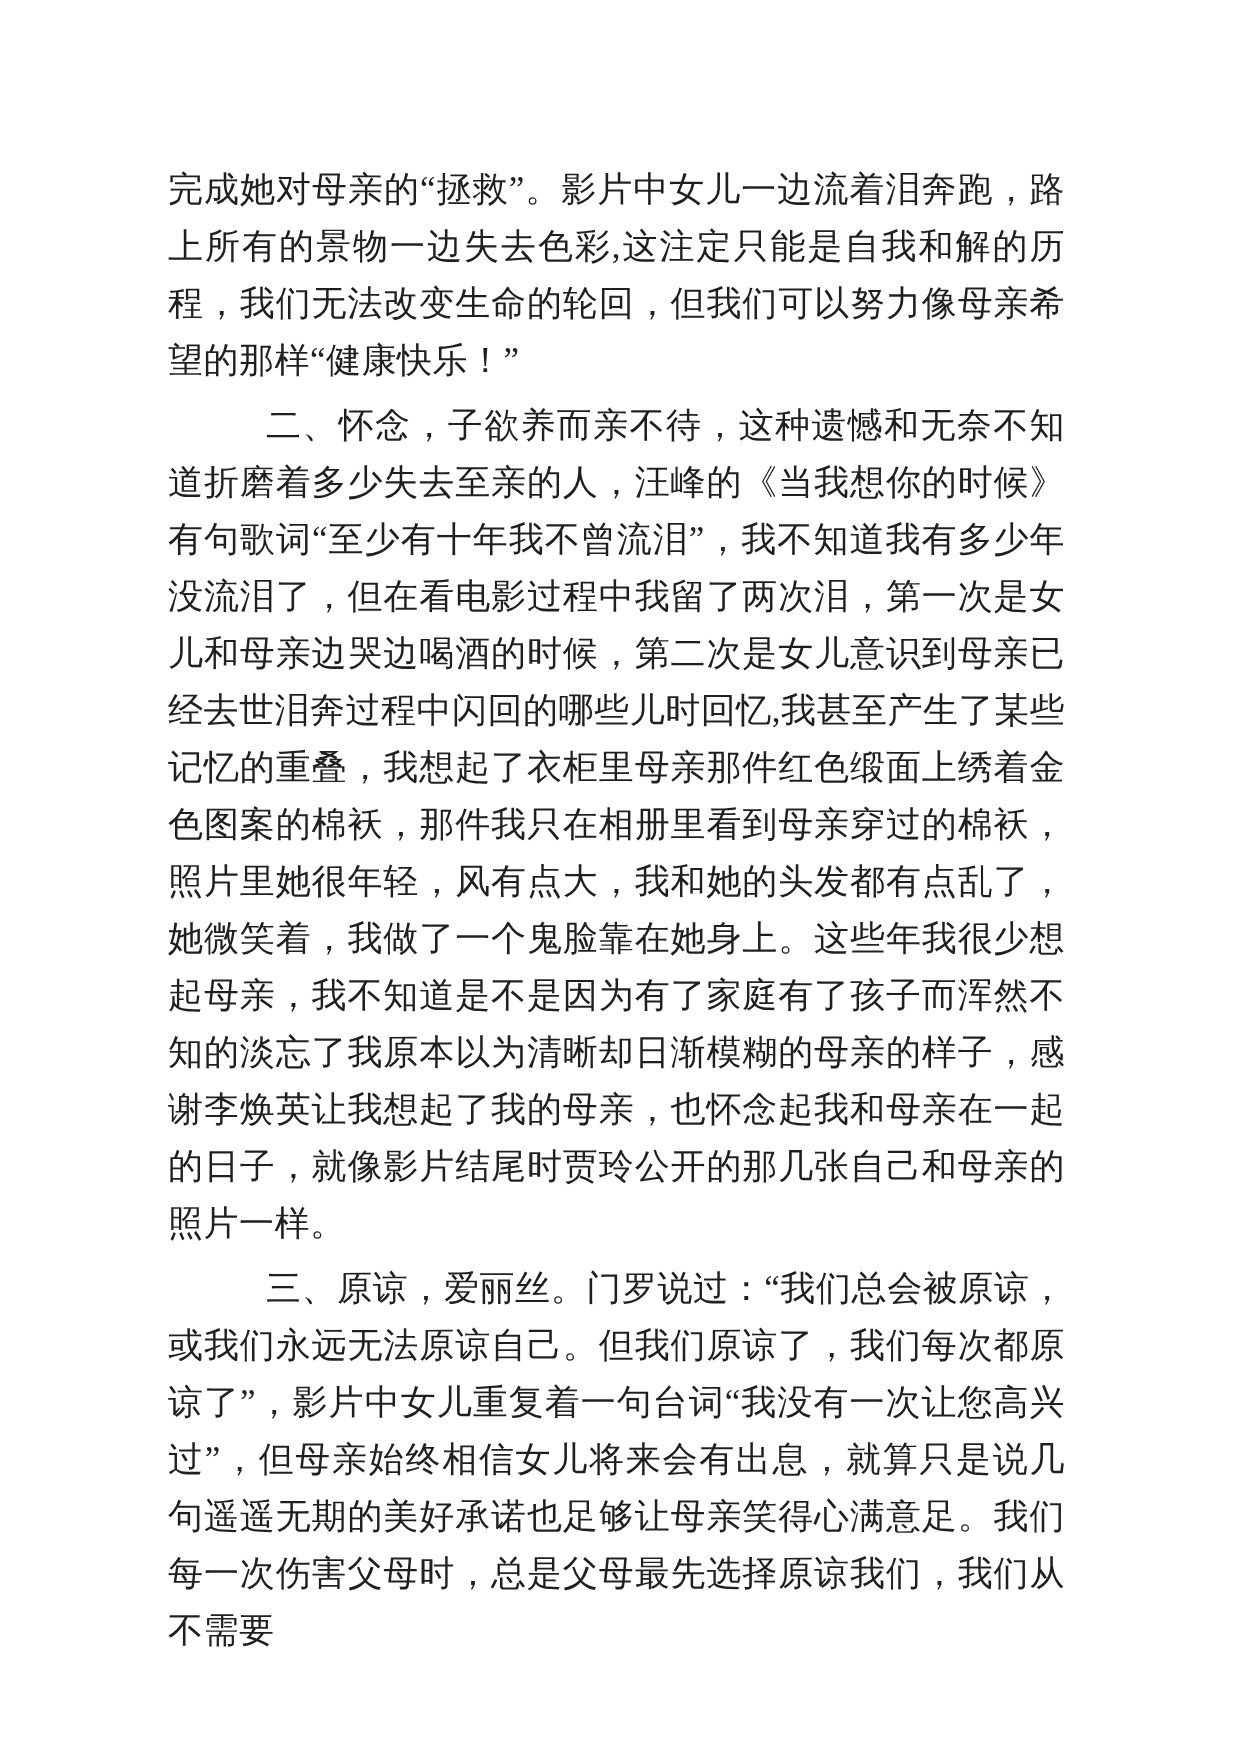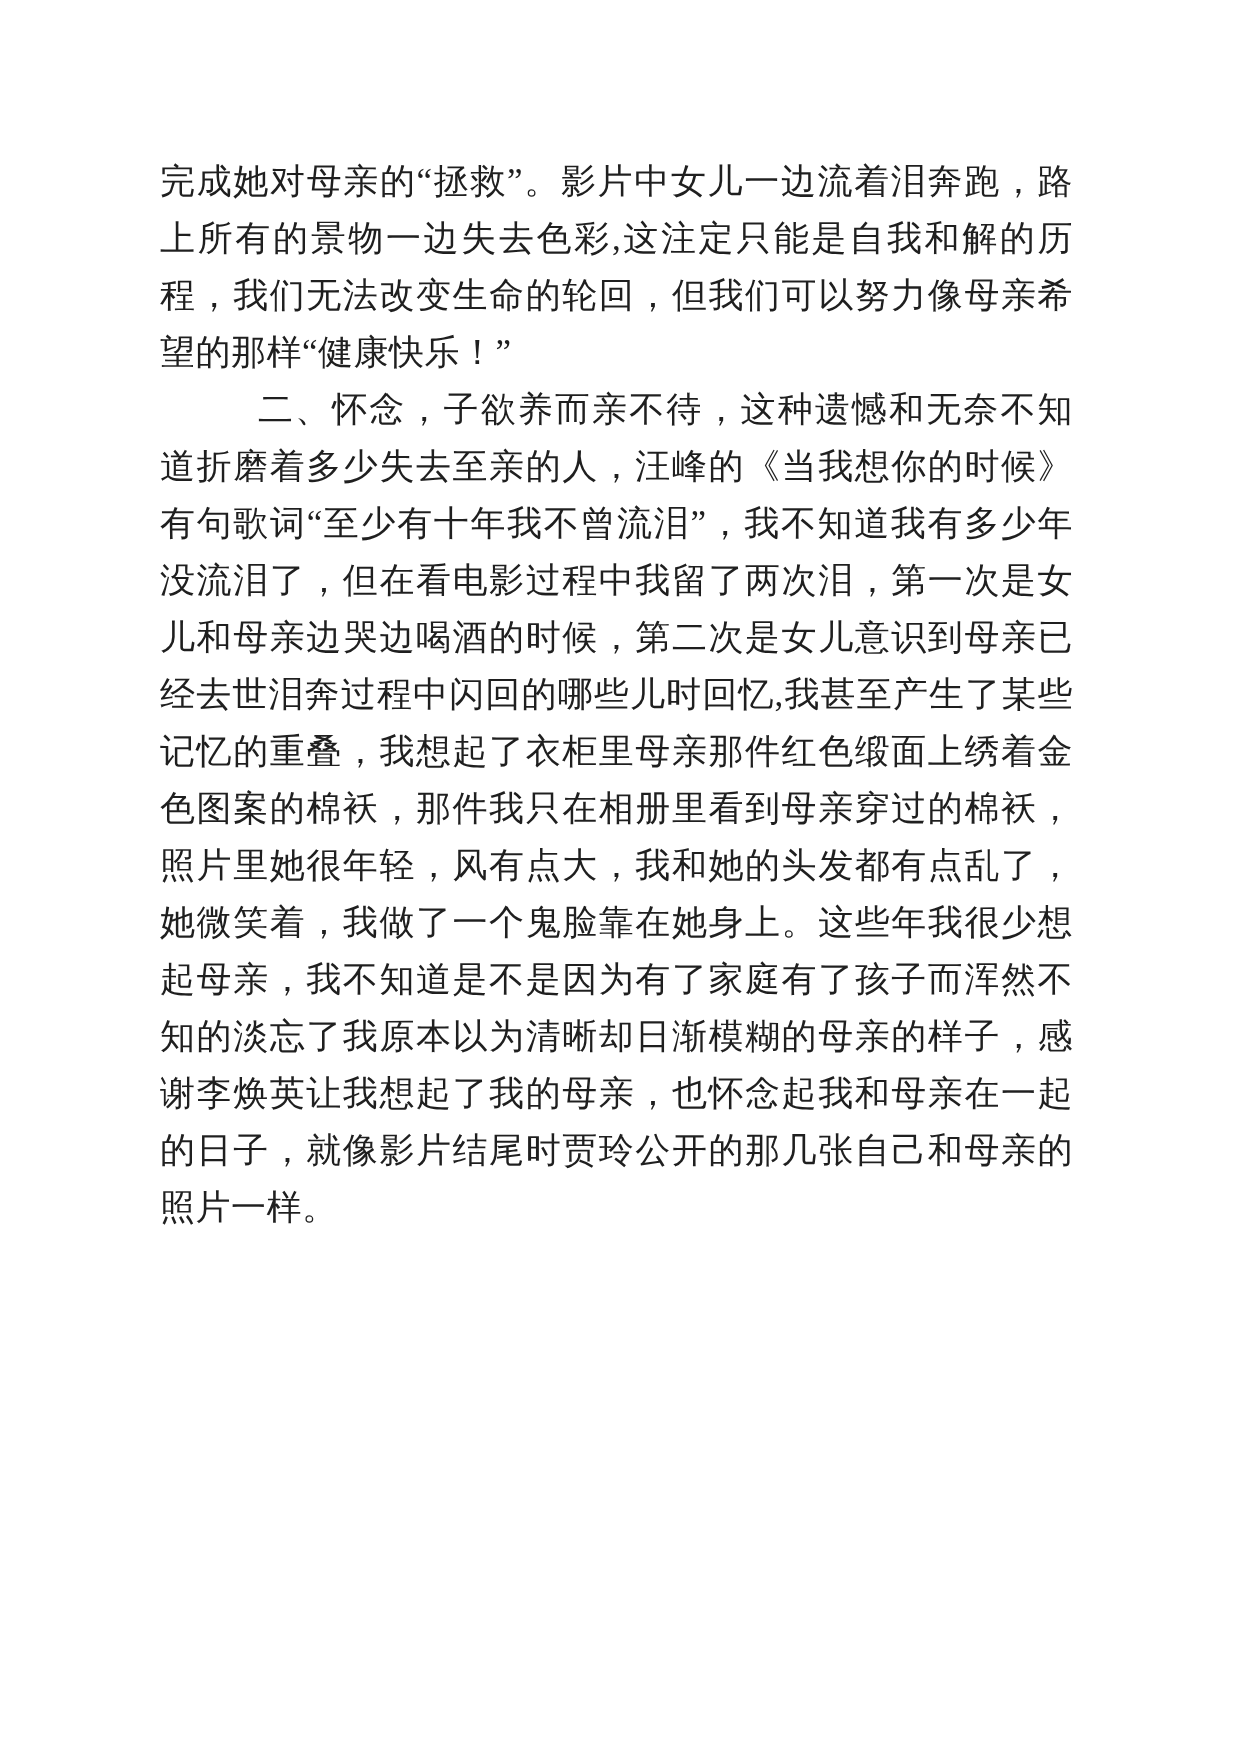--- a/index.html
+++ b/index.html
@@ -21,28 +21,29 @@
     font-family: "Liberation Serif", "DejaVu Serif", serif;
     font-size: 35px;
     line-height: 57px;
     color: #1f1f1f;
     text-align: justify;
     text-justify: inter-ideograph;
     letter-spacing: 0.5px;
     word-break: break-all;
   }
   .para {
-    margin: 0;
+    margin: 8px;
     padding: 0;
   }
   .para.indent {
     text-indent: 98px;
   }
 </style>
 </head>
 <body>
 
 <div class="page">
   <div class="doc-body">
     <p class="para">完成她对母亲的“拯救”。影片中女儿一边流着泪奔跑，路上所有的景物一边失去色彩,这注定只能是自我和解的历程，我们无法改变生命的轮回，但我们可以努力像母亲希望的那样“健康快乐！”</p>
     <p class="para indent">二、怀念，子欲养而亲不待，这种遗憾和无奈不知道折磨着多少失去至亲的人，汪峰的《当我想你的时候》有句歌词“至少有十年我不曾流泪”，我不知道我有多少年没流泪了，但在看电影过程中我留了两次泪，第一次是女儿和母亲边哭边喝酒的时候，第二次是女儿意识到母亲已经去世泪奔过程中闪回的哪些儿时回忆,我甚至产生了某些记忆的重叠，我想起了衣柜里母亲那件红色缎面上绣着金色图案的棉袄，那件我只在相册里看到母亲穿过的棉袄，照片里她很年轻，风有点大，我和她的头发都有点乱了，她微笑着，我做了一个鬼脸靠在她身上。这些年我很少想起母亲，我不知道是不是因为有了家庭有了孩子而浑然不知的淡忘了我原本以为清晰却日渐模糊的母亲的样子，感谢李焕英让我想起了我的母亲，也怀念起我和母亲在一起的日子，就像影片结尾时贾玲公开的那几张自己和母亲的照片一样。</p>
+    <p class="para indent">三、原谅，爱丽丝。门罗说过：“我们总会被原谅，或我们永远无法原谅自己。但我们原谅了，我们每次都原谅了”，影片中女儿重复着一句台词“我没有一次让您高兴过”，但母亲始终相信女儿将来会有出息，就算只是说几句遥遥无期的美好承诺也足够让母亲笑得心满意足。我们每一次伤害父母时，总是父母最先选择原谅我们，我们从不需要</p>
   </div>
 </div>
 
 </body></html>

